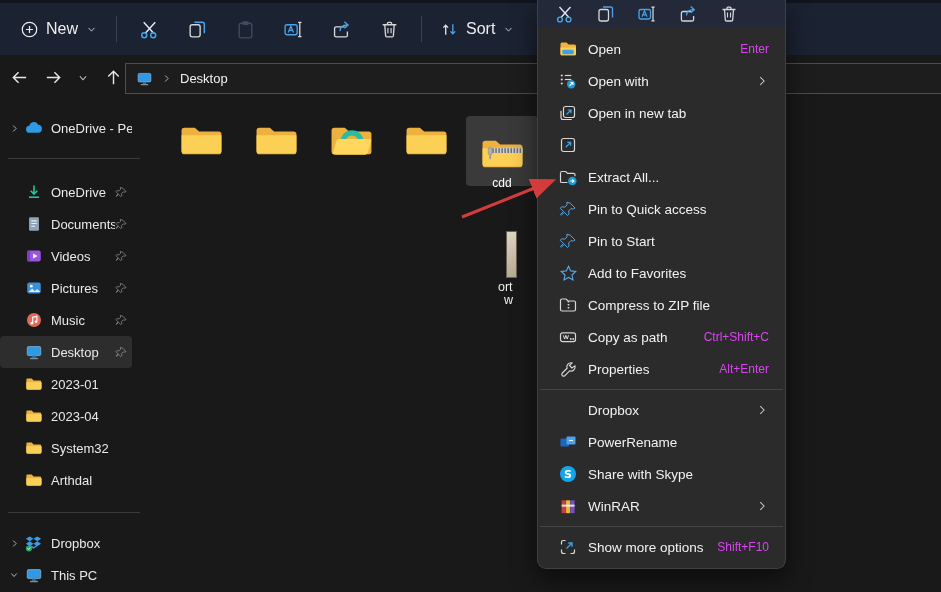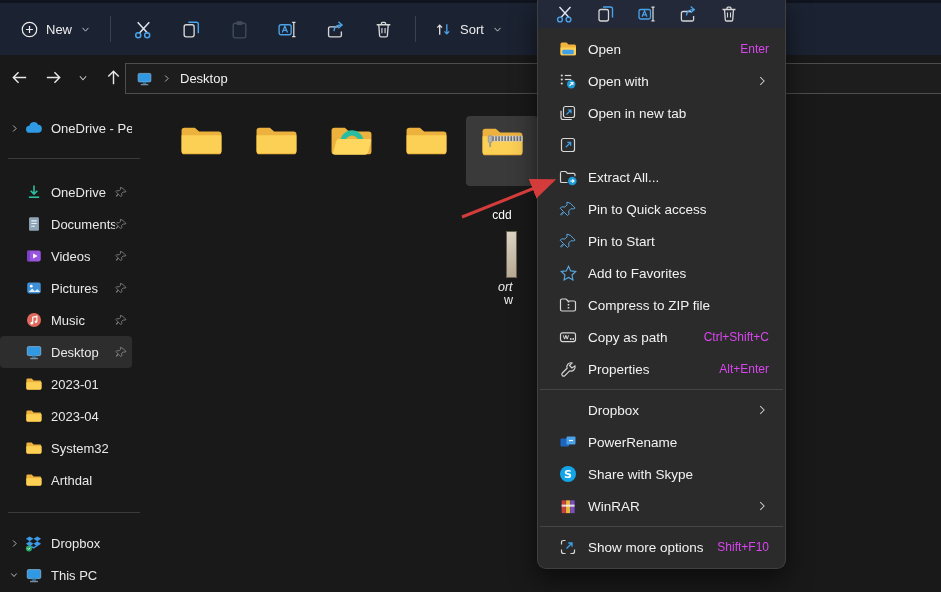--- a/index.html
+++ b/index.html
@@ -3,21 +3,21 @@
 <meta charset="utf-8">
 <style>
   * { margin:0; padding:0; box-sizing:border-box; }
   html,body { width:941px; height:592px; overflow:hidden; }
   body { background:#191919; font-family:"Liberation Sans", sans-serif; position:relative; color:#e8e8e8; }
   svg { display:block; }
 
   
   .titlebar-strip { position:absolute; top:0; left:0; right:0; height:3px; background:#10141f; z-index:1; }
   .toolbar { position:absolute; top:3px; left:0; right:0; height:52px; background:#1b2231; display:flex; align-items:center; padding-left:10px; z-index:1; }
-  .tb-btn { display:flex; align-items:center; gap:7px; padding:6px 10px; border-radius:4px; color:#ededed; font-size:13px; cursor:default; }
+  .tb-btn { display:flex; align-items:center; gap:7px; padding:6px 10px; border-radius:4px; color:#ededed; font-size:16px; cursor:default; }
   .tb-ico { width:40px; height:34px; display:flex; align-items:center; justify-content:center; border-radius:4px; margin:0 4px; }
   .tb-sep { width:1px; height:26px; background:#3a4152; margin:0 8px; }
   .dim { opacity:.55; }
 
   
   .addr-row { position:absolute; top:55px; left:0; right:0; height:45px; background:#191919; display:flex; align-items:center; z-index:1; }
   .nav-ico { width:30px; height:28px; display:flex; align-items:center; justify-content:center; border-radius:4px; }
   .addr-box { position:absolute; left:125px; right:-2px; top:8px; height:31px; border:1px solid #4d4d4d; background:#1d1d1d; display:flex; align-items:center; padding-left:10px; gap:8px; }
   .addr-box .crumb { font-size:13px; color:#efefef; }
 
@@ -28,24 +28,24 @@
   .schev { width:20px; display:flex; align-items:center; justify-content:center; flex:none; }
   .sic { width:19px; height:19px; flex:none; margin-right:8px; display:flex; align-items:center; justify-content:center; }
   .slabel { font-size:13px; color:#e9e9e9; white-space:nowrap; overflow:hidden; flex:1; }
   .spin { flex:none; margin-right:4px; }
   .ssep { height:1px; background:#3a3a3a; margin:14px 10px 12px 8px; }
   .side-scrollbar { position:absolute; left:139px; top:55px; width:2px; bottom:0; background:#5e5e5e; }
 
   
   .content { position:absolute; top:100px; left:150px; right:0; bottom:0; z-index:0; }
   .tile { position:absolute; width:47px; height:38px; }
-  .sel-tile { position:absolute; left:316px; top:16px; width:72px; height:70px; background:#3a3a3a; border-radius:4px; display:flex; flex-direction:column; align-items:center; padding-top:6px;gap:44px; }
+  .sel-tile { position:absolute; left:316px; top:16px; width:72px; height:70px; background:#3a3a3a; border-radius:4px; display:flex; flex-direction:column; align-items:center; padding-top:18px; }
   .sel-tile .flabel { font-size:12px; color:#fff; margin-top:4px; }
   .partial-thumb { position:absolute; left:356px; top:131px; width:11px; height:47px; background:linear-gradient(#ded5c5,#b9ac95); border:1px solid #6b6353; }
-  .plabel1 { position:absolute; left:348px; top:180px; font-size:12.5px; color:#efefef;font-style:italic; }
+  .plabel1 { position:absolute; left:348px; top:180px; font-size:12.5px; color:#efefef; }
   .plabel2 { position:absolute; left:354px; top:193px; font-size:12.5px; color:#efefef; }
 
   
   .cmenu { position:absolute; left:537px; top:0; width:249px; background:#2b2b2b; border:1px solid #404040; border-top:none; border-radius:0 0 9px 9px; box-shadow:0 10px 26px rgba(0,0,0,.55); z-index:30; padding-bottom:5px; }
   .cmini { height:28px; background:#232938; display:flex; align-items:center; padding:0 8px; gap:4px; }
   .cmini .mbtn { width:37px; height:24px; display:flex; align-items:center; justify-content:center; border-radius:4px; }
   .mrow { height:32px; display:flex; align-items:center; padding:0 12px 0 10px; margin:0 4px; border-radius:4px; }
   .mic { width:20px; height:20px; flex:none; margin:0 10px 0 6px; display:flex; align-items:center; justify-content:center; }
   .mlabel { flex:1; font-size:13.5px; color:#f2f2f2; white-space:nowrap; }
   .mshort { font-size:12px; color:#d946ef; }

